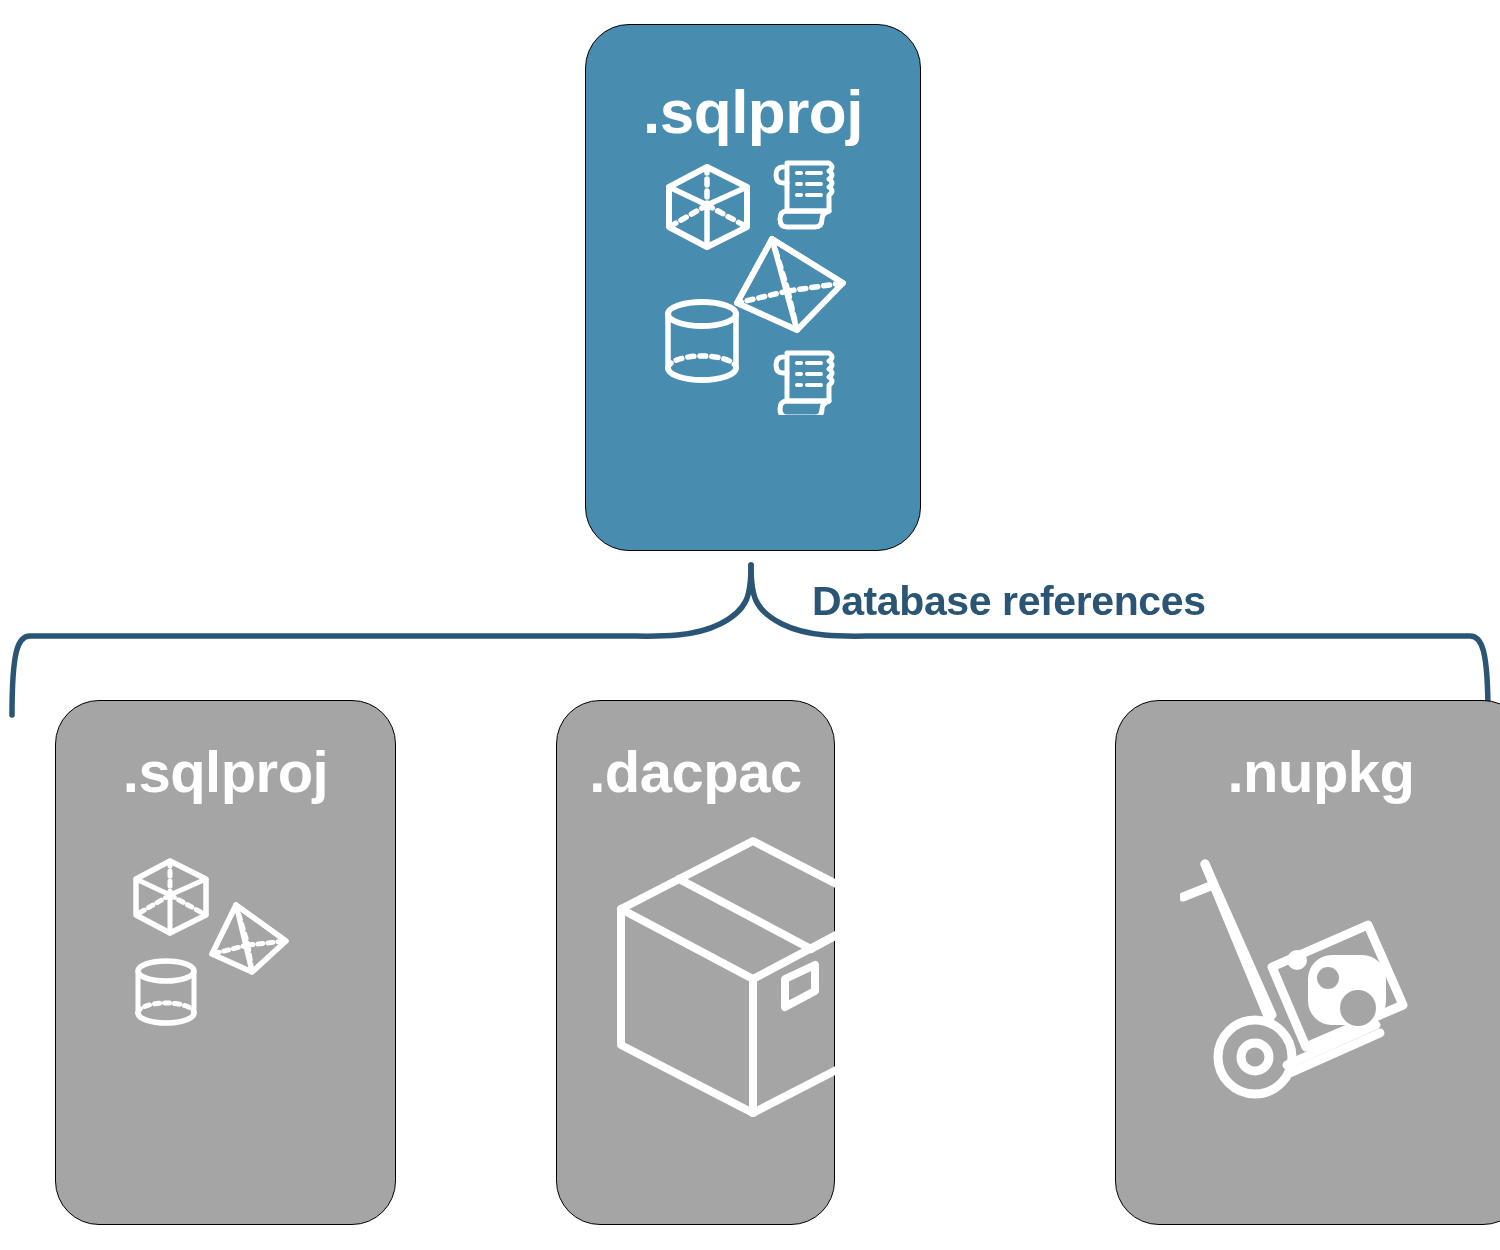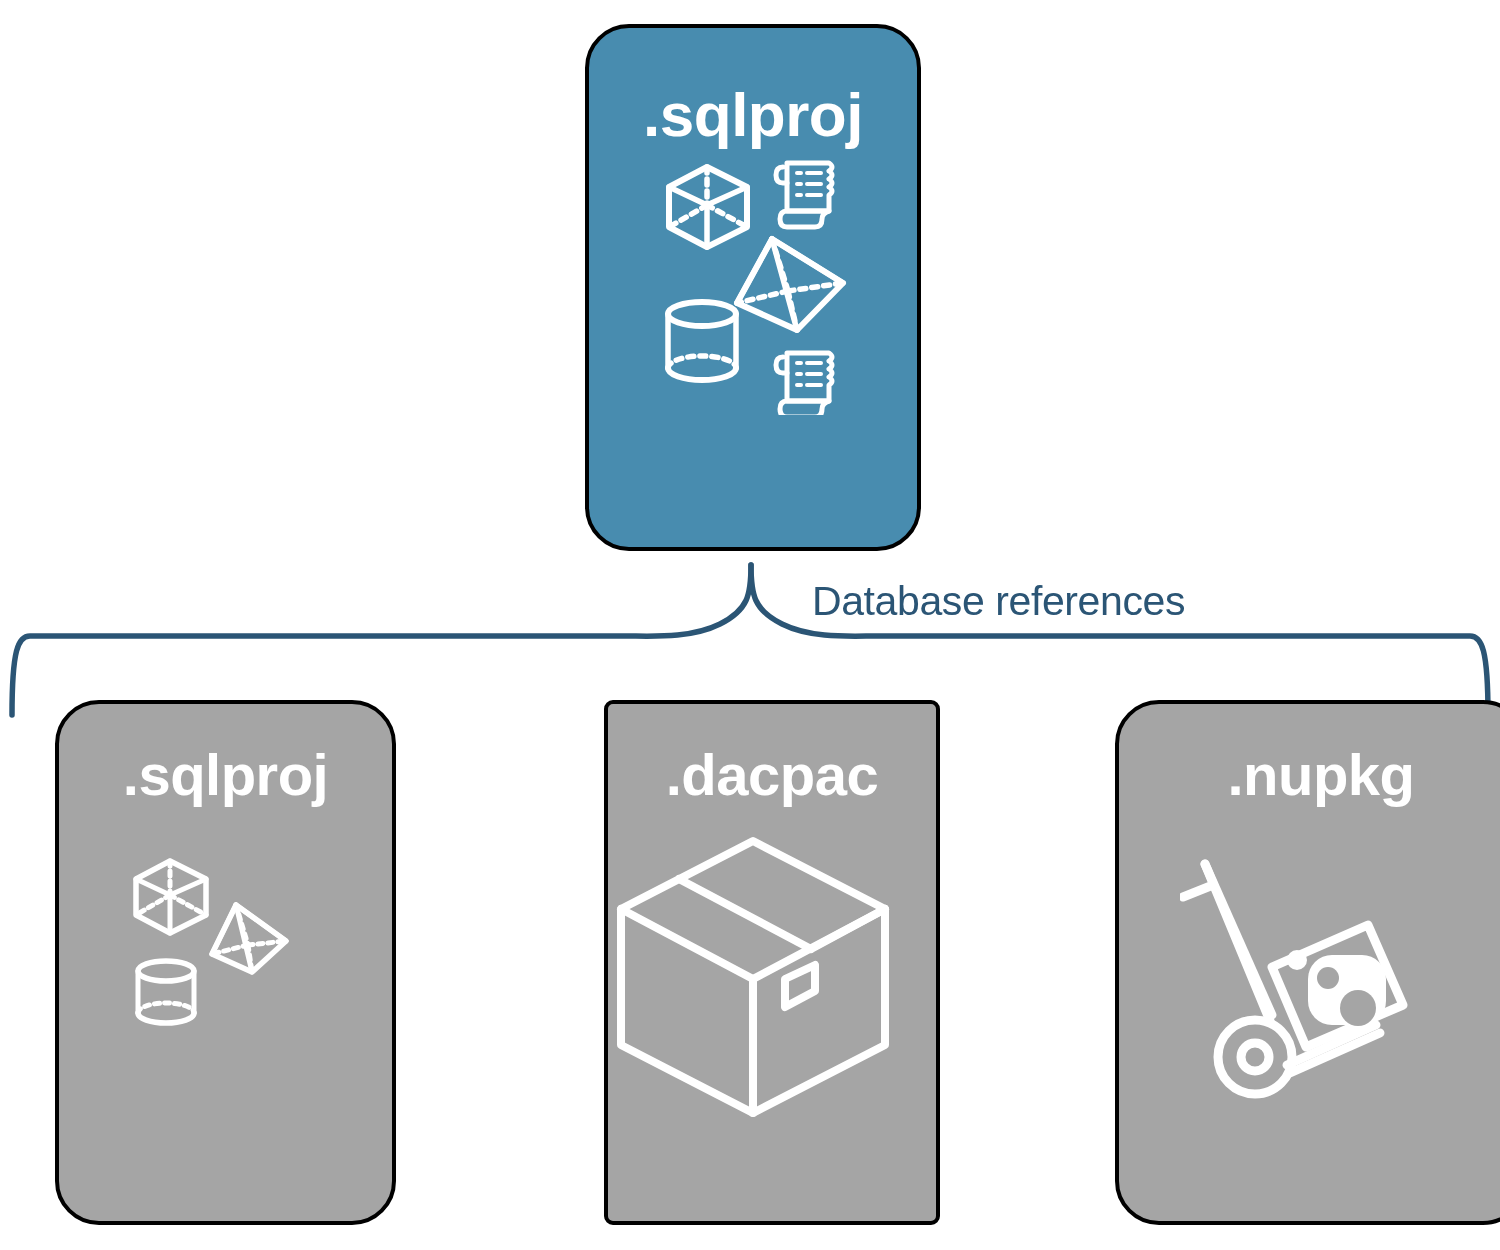--- a/index.html
+++ b/index.html
@@ -17,21 +17,21 @@
     width: 1500px;
     height: 1250px;
     background: #ffffff;
     overflow: hidden;
   }
 
   
   .card {
     position: absolute;
     box-sizing: border-box;
-    border: 4px solid #000000;
+    border: 1px solid #000000;
     border-radius: 44px;
     display: block;
   }
   .card.blue   { background: #488caf; }
   .card.gray   { background: #a5a5a5; }
 
   .card-title {
     position: absolute;
     left: 0;
     right: 0;
@@ -40,21 +40,21 @@
     font-weight: bold;
     letter-spacing: -0.5px;
     line-height: 1;
     user-select: none;
   }
 
   #card-top        { left: 585px; top: 24px;  width: 336px; height: 527px; }
   #card-top .card-title   { top: 56px; font-size: 62px; }
 
   #card-sqlproj    { left: 55px;   top: 700px; width: 341px; height: 525px; }
-  #card-dacpac     { left: 604px;  top: 700px; width: 336px; height: 525px; border-radius: 9px; }
+  #card-dacpac     { left: 556px;  top: 700px; width: 279px; height: 525px; }
   #card-nupkg      { left: 1115px; top: 700px; width: 412px; height: 525px; }
   .card.gray .card-title  { top: 42px; font-size: 58px; }
 
   
   .icon-wrap { position: absolute; }
   #icons-top      { left: 655px;  top: 155px;  width: 200px; height: 260px; }
   #icons-sqlproj  { left: 128px;  top: 855px;  width: 200px; height: 200px; }
   #icons-dacpac   { left: 613px;  top: 833px;  width: 280px; height: 286px; }
   #icons-nupkg    { left: 1180px; top: 845px;  width: 250px; height: 265px; }
 
@@ -67,21 +67,21 @@
     height: 200px;
   }
 
   
   #connector-label {
     position: absolute;
     left: 812px;
     top: 578px;
     color: #2b5575;
     font-size: 41px;
-    font-weight: normal;
+    font-weight: bold;
     letter-spacing: -0.4px;
     white-space: nowrap;
     user-select: none;
   }
 </style>
 </head>
 <body>
 
 <div id="canvas">
 

